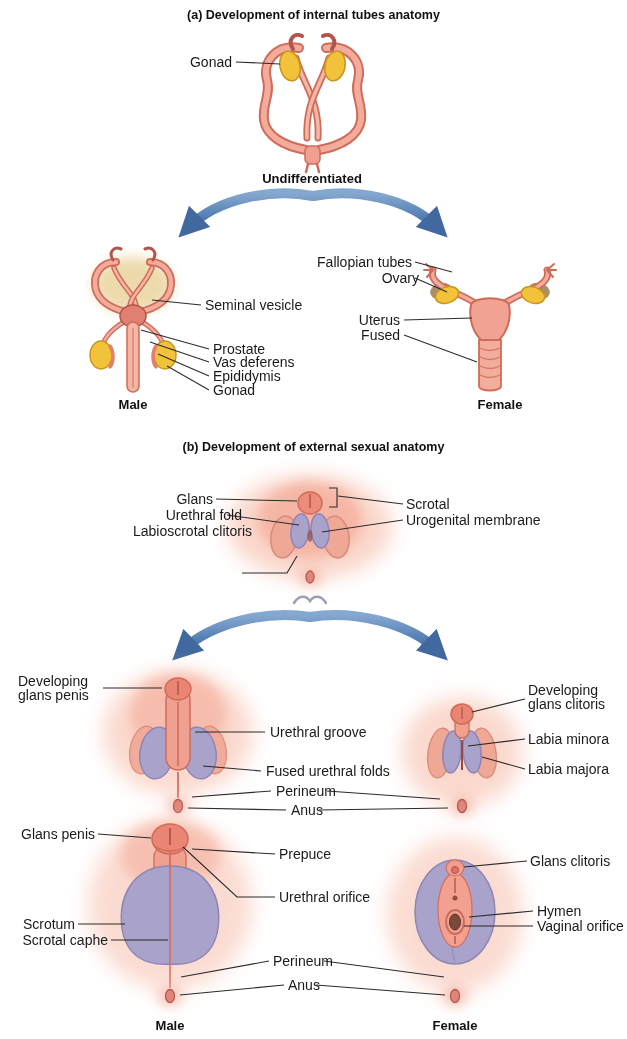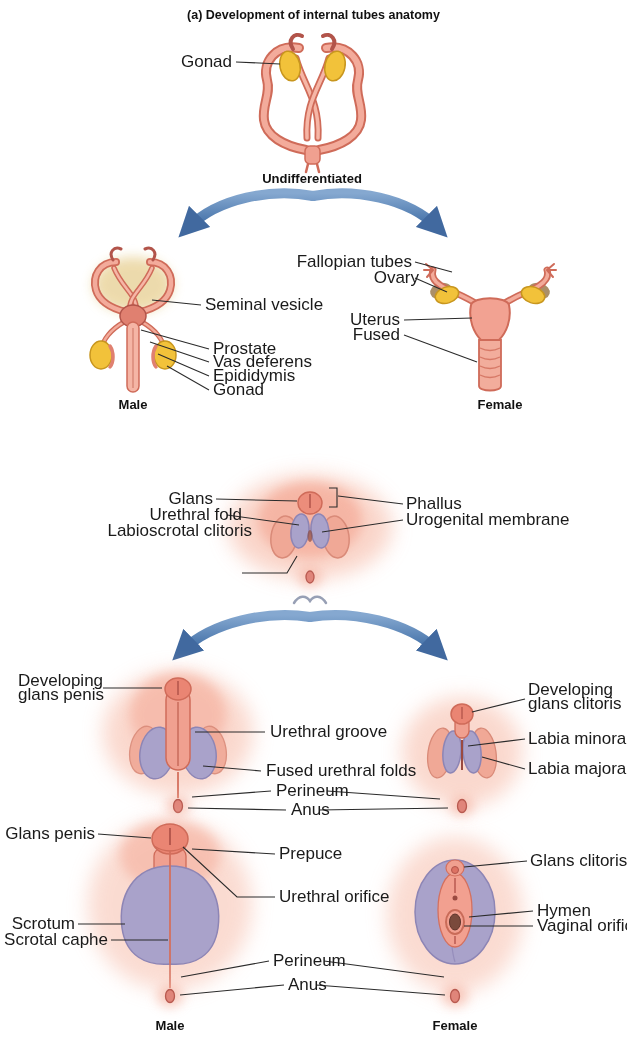--- a/index.html
+++ b/index.html
@@ -1,20 +1,20 @@
 <!DOCTYPE html>
 <html><head>
 <meta charset="utf-8">
 <style>
   * { margin:0; padding:0; box-sizing:border-box; }
   html,body { background:#ffffff; }
   body { font-family:"Liberation Sans", sans-serif; }
   .page { position:relative; width:627px; height:1039px; background:#fff; overflow:hidden; }
   .art { position:absolute; left:0; top:0; }
-  .lbl { position:absolute; font-size:17px; color:#1a1a1a; line-height:14px; white-space:nowrap; }
+  .lbl { position:absolute; font-size:14px; color:#1a1a1a; line-height:14px; white-space:nowrap; }
   .ra  { text-align:right; }
   .ml  { white-space:pre-line; }
   .title { position:absolute; left:0; width:627px; text-align:center; font-weight:bold; font-size:12.5px; color:#111; }
   .caption { position:absolute; font-weight:bold; font-size:13px; color:#111; text-align:center; }
 </style>
 </head>
 <body>
 
 <div class="page">
 
@@ -223,38 +223,39 @@
       <line x1="527" y1="861" x2="464" y2="867"></line>
       <line x1="533" y1="911" x2="469" y2="917"></line>
       <line x1="533" y1="926" x2="464" y2="926"></line>
     </g>
   </svg>
 
   <div class="title" style="top:8px">(a) Development of internal tubes anatomy</div>
   <div class="caption" style="left:232px; width:160px; top:171px">Undifferentiated</div>
   <div class="caption" style="left:103px; width:60px; top:397px">Male</div>
   <div class="caption" style="left:470px; width:60px; top:397px">Female</div>
+  <div class="title" style="top:440px">(b) Development of external sexual anatomy</div>
   <div class="caption" style="left:140px; width:60px; top:1018px">Male</div>
   <div class="caption" style="left:425px; width:60px; top:1018px">Female</div>
 
   <div class="lbl ra" style="right:395px; top:55px">Gonad</div>
   <div class="lbl" style="left:205px; top:298px">Seminal vesicle</div>
   <div class="lbl" style="left:213px; top:342px">Prostate</div>
   <div class="lbl" style="left:213px; top:355px">Vas deferens</div>
   <div class="lbl" style="left:213px; top:369px">Epididymis</div>
   <div class="lbl" style="left:213px; top:383px">Gonad</div>
   <div class="lbl ra" style="right:215px; top:255px">Fallopian tubes</div>
   <div class="lbl ra" style="right:208px; top:271px">Ovary</div>
   <div class="lbl ra" style="right:227px; top:313px">Uterus</div>
   <div class="lbl ra" style="right:227px; top:328px">Fused</div>
 
   <div class="lbl ra" style="right:414px; top:492px">Glans</div>
   <div class="lbl ra" style="right:385px; top:508px">Urethral fold</div>
   <div class="lbl ra" style="right:375px; top:524px">Labioscrotal clitoris</div>
-  <div class="lbl" style="left:406px; top:497px">Phallus</div>
+  <div class="lbl" style="left:406px; top:497px">Scrotal</div>
   <div class="lbl" style="left:406px; top:513px">Urogenital membrane</div>
 
   <div class="lbl ml" style="left:18px; top:674px">Developing
 glans penis</div>
   <div class="lbl" style="left:270px; top:725px">Urethral groove</div>
   <div class="lbl" style="left:266px; top:764px">Fused urethral folds</div>
   <div class="lbl" style="left:276px; top:784px">Perineum</div>
   <div class="lbl" style="left:291px; top:803px">Anus</div>
   <div class="lbl ml" style="left:528px; top:683px">Developing
 glans clitoris</div>

